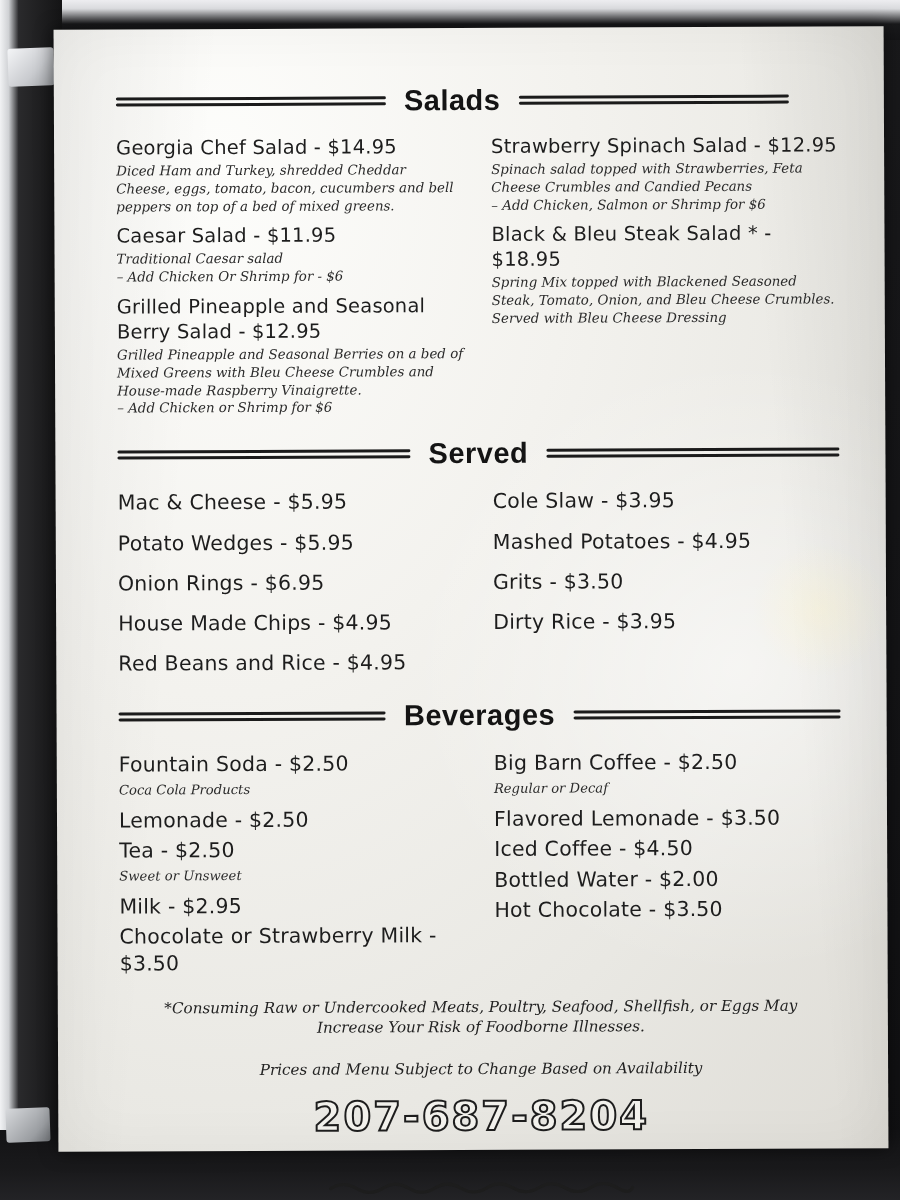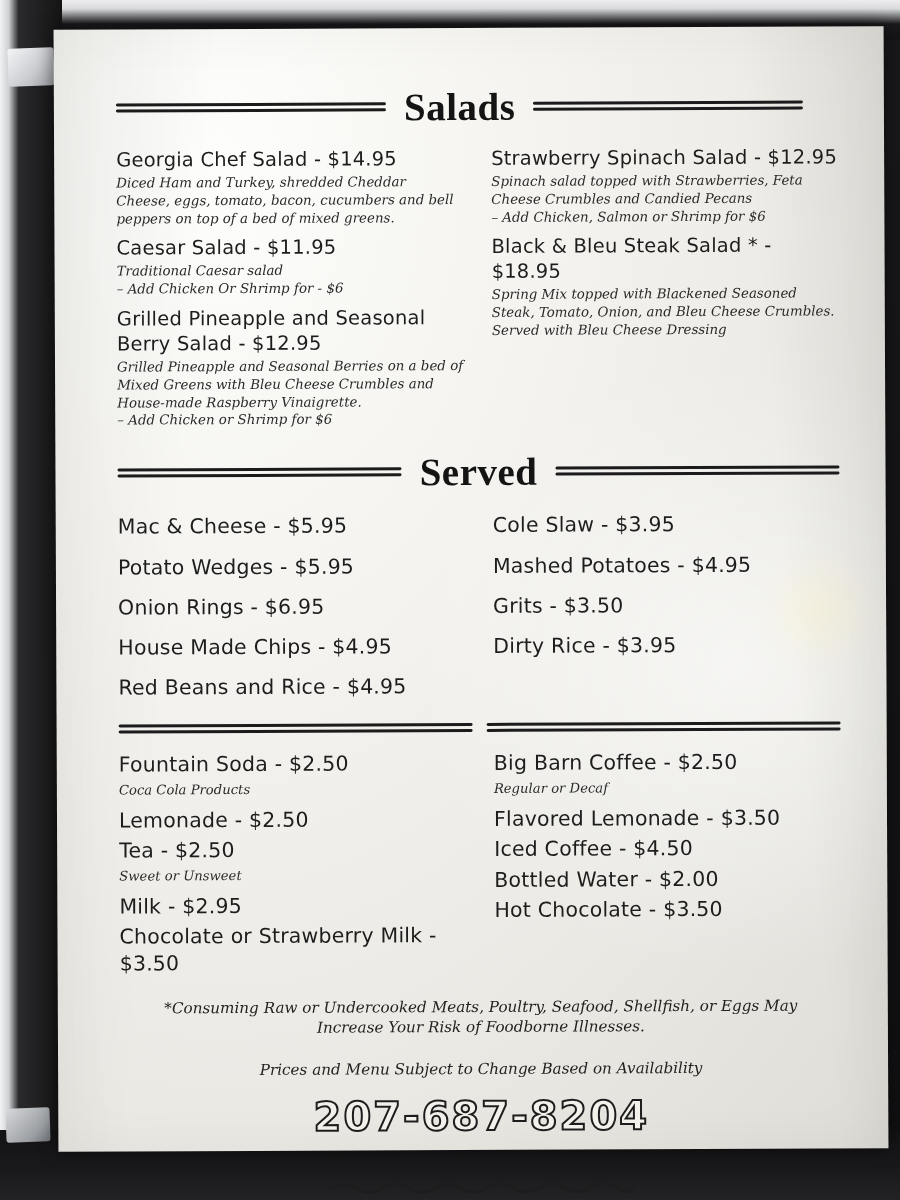--- a/index.html
+++ b/index.html
@@ -95,23 +95,23 @@
     position: absolute;
     left: 0; right: 0;
     height: 3px;
     background: #1b1b1b;
     border-radius: 2px;
   }
   .rule::before { top: 0; }
   .rule::after { bottom: 0; }
   .rule.short { max-width: 270px; }
   .section-title {
-    font-family: Liberation Serif, serif;
+    font-family: Liberation Sans, sans-serif;
     font-weight: 700;
-    font-size: 39px;
+    font-size: 29px;
     letter-spacing: 0.5px;
     color: #141414;
     white-space: nowrap;
     padding: 0 4px;
   }
 
   .cols {
     display: flex;
     gap: 28px;
   }
@@ -248,20 +248,21 @@
             <p class="item-name">Mashed Potatoes - $4.95</p>
             <p class="item-name">Grits - $3.50</p>
             <p class="item-name">Dirty Rice - $3.95</p>
           </div>
         </div>
       </div>
 
       <div class="section-block bev">
         <div class="section-head">
           <span class="rule"></span>
+          <span class="section-title">Beverages</span>
           <span class="rule"></span>
         </div>
         <div class="cols">
           <div class="col">
             <div class="item">
               <p class="item-name">Fountain Soda - $2.50</p>
               <p class="item-desc">Coca Cola Products</p>
             </div>
             <div class="item">
               <p class="item-name">Lemonade - $2.50</p>

